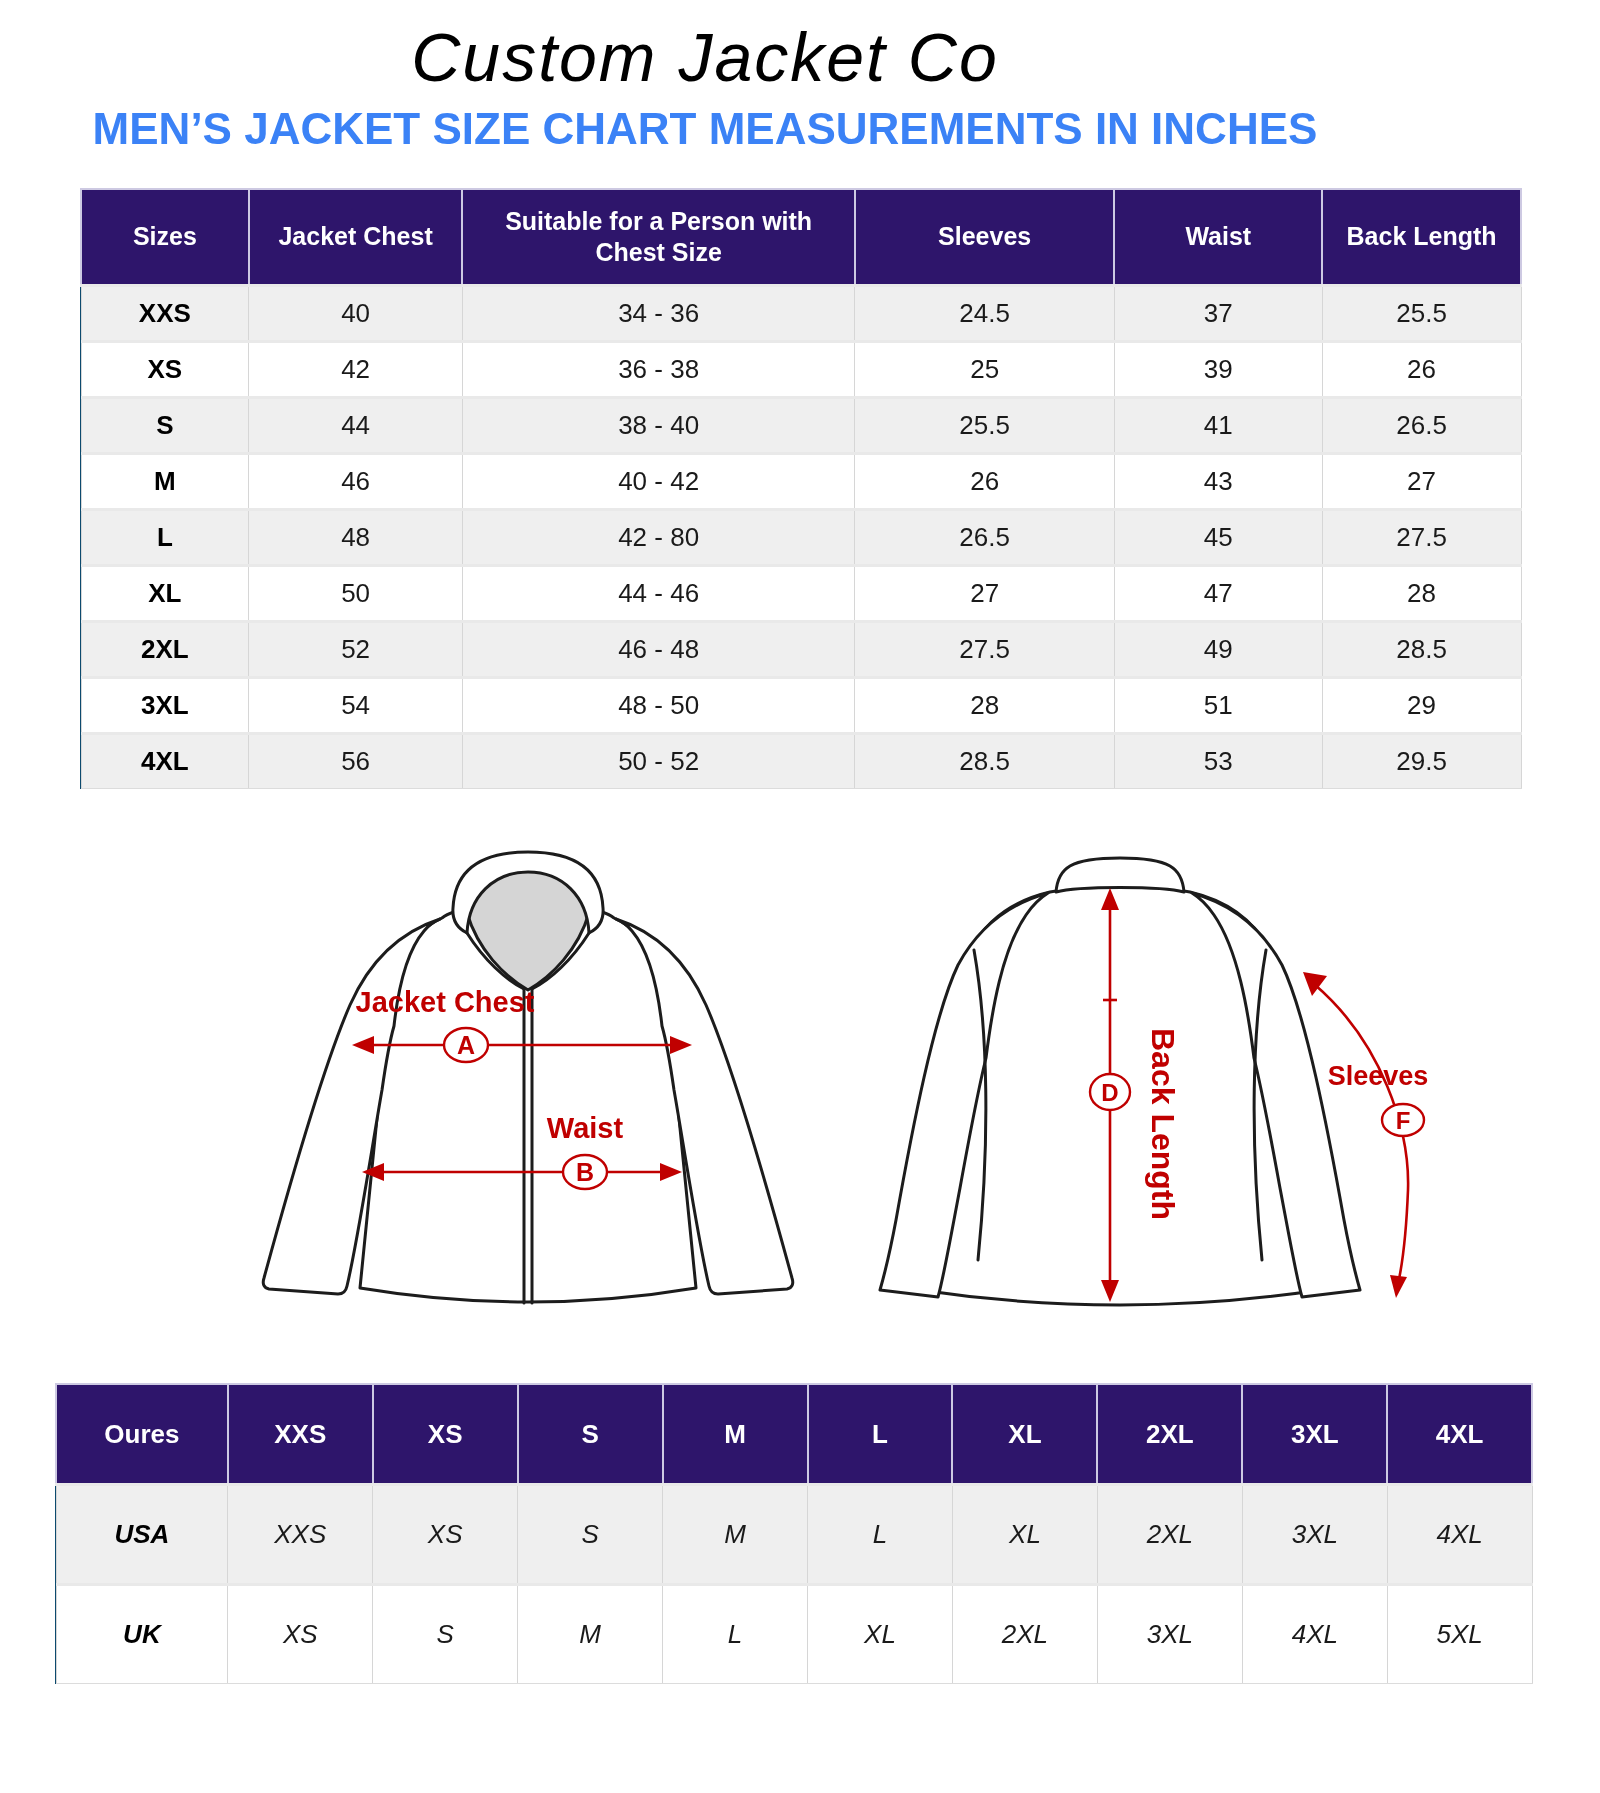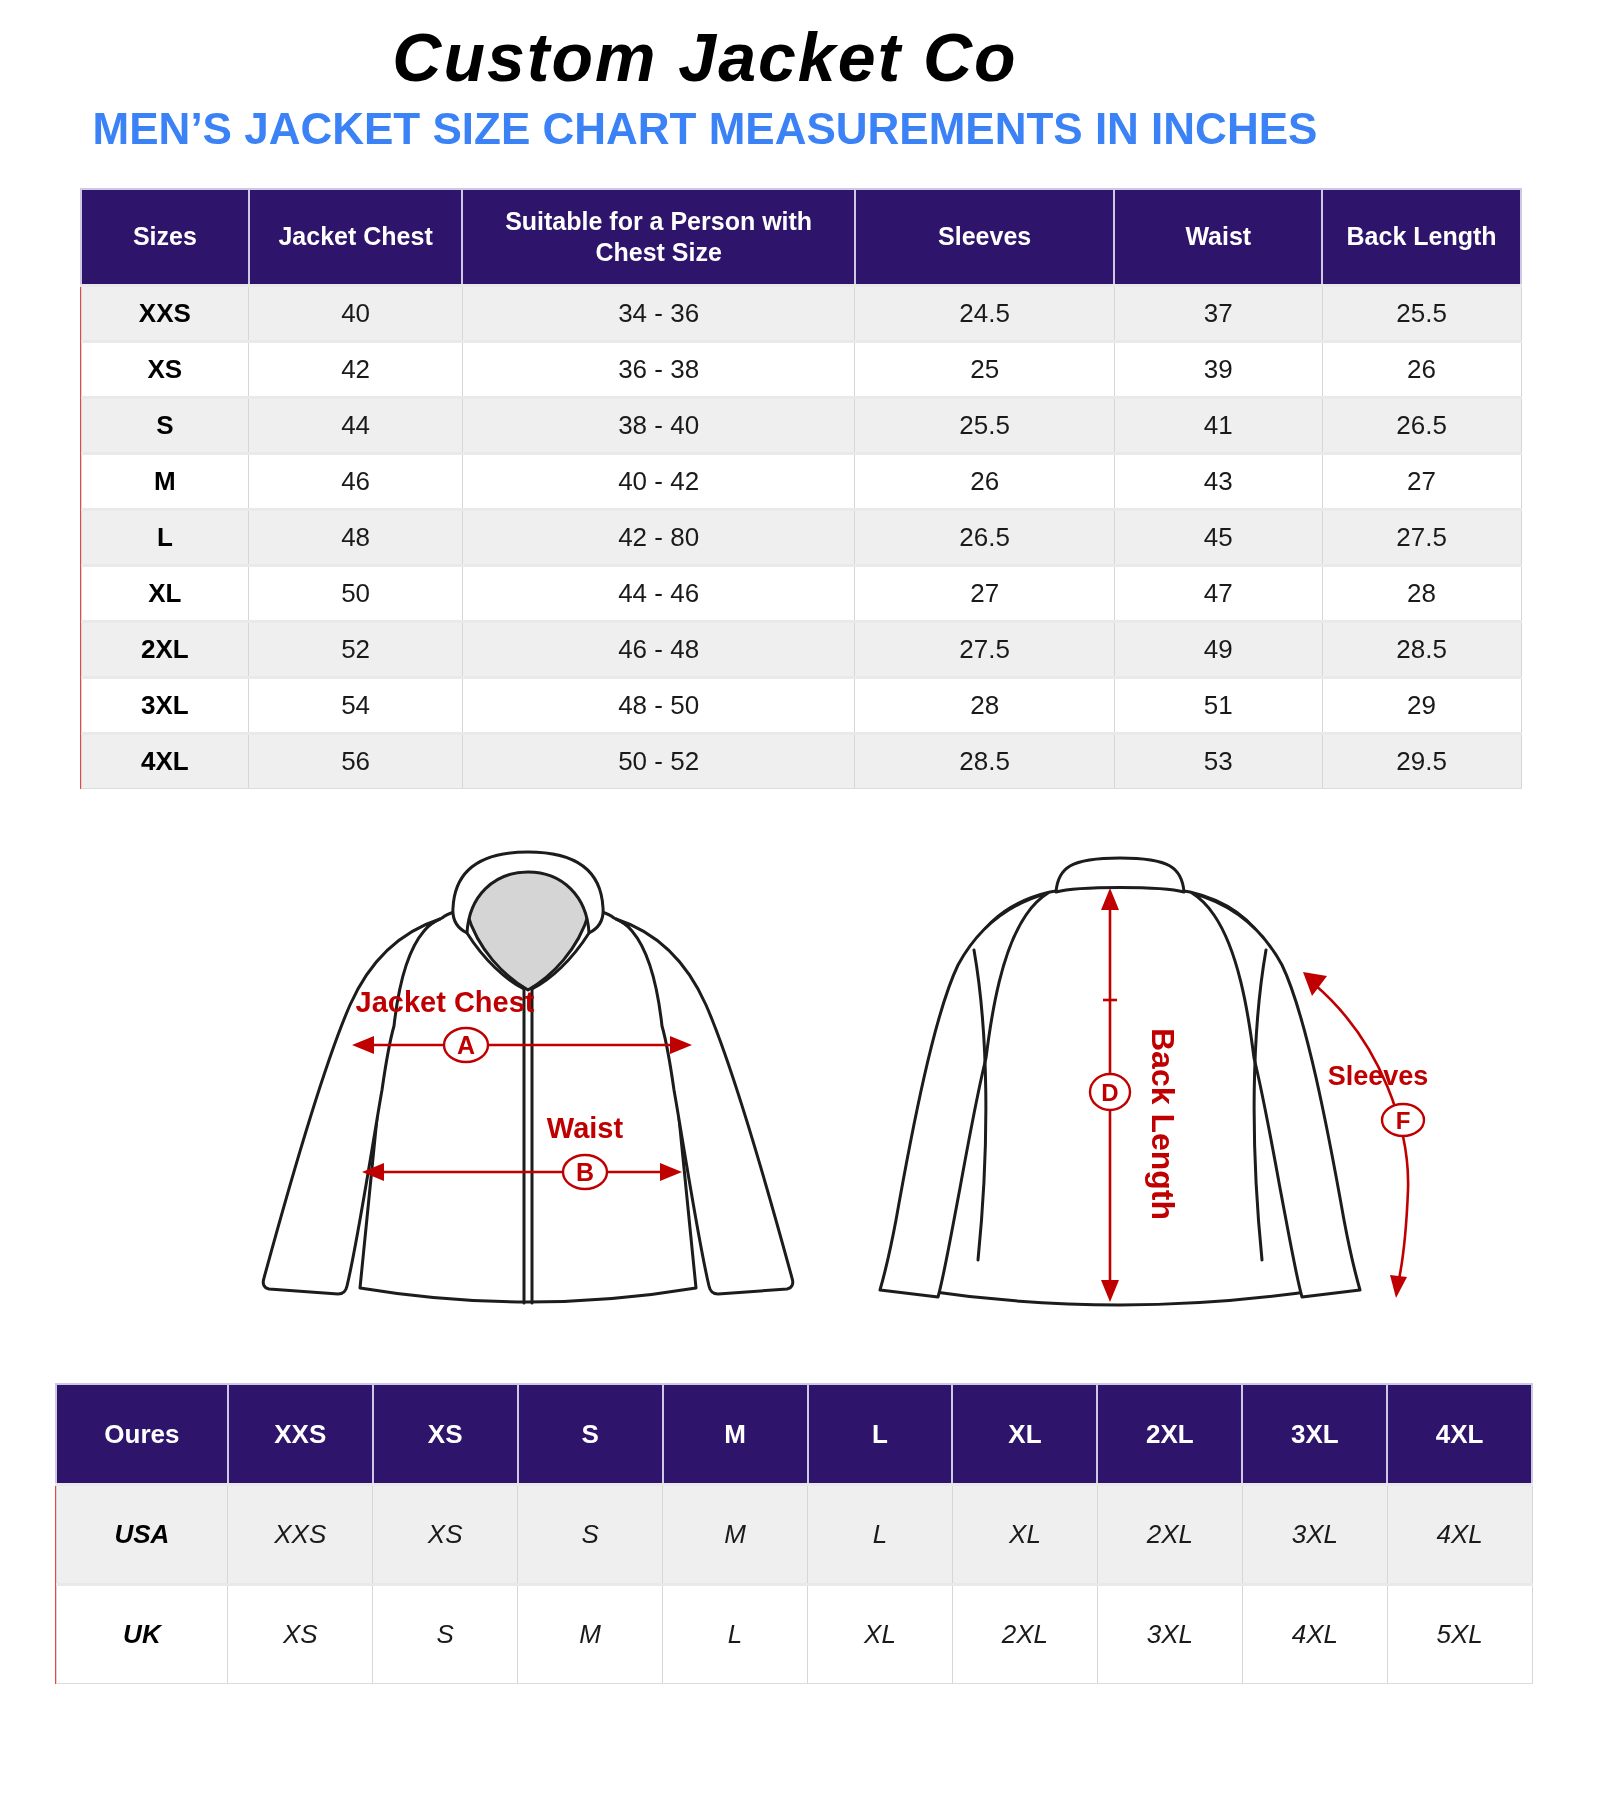--- a/index.html
+++ b/index.html
@@ -2,28 +2,28 @@
 <html><head>
 <meta charset="utf-8">
 <style>
   html,body{margin:0;padding:0;}
   body{
     width:1600px;height:1793px;position:relative;background:#ffffff;
     font-family:"Liberation Sans",sans-serif;overflow:hidden;color:#111;
   }
   .title-wrap{position:absolute;left:0;top:0;width:1410px;text-align:center;}
   .brand{
-    margin-top:22px;font-size:68px;line-height:1.05;font-weight:bold;font-style:italic;
+    margin-top:22px;font-size:68px;line-height:1.05;font-weight:normal;font-style:italic;
     letter-spacing:2px;color:#000;
   }
   .subtitle{
     margin-top:14px;font-size:44px;line-height:1.0;font-weight:bold;color:#3b82f6;letter-spacing:0px;
   }
 
-  table{border-collapse:collapse;table-layout:fixed;position:absolute;background:#ef4444;}
+  table{border-collapse:collapse;table-layout:fixed;position:absolute;background:#0c4a6e;}
   th{
     background:#2E156B;color:#fff;font-weight:bold;vertical-align:middle;text-align:center;
     border:2px solid #cdc9e2;
   }
   td{
     text-align:center;vertical-align:middle;color:#1a1a1a;
     border-left:1px solid #d6d6d6;border-right:1px solid #d6d6d6;
     border-top:3px solid #e9e9e9;border-bottom:1px solid #dcdcdc;
   }
   tr:nth-child(odd) td{background:#efefef;}

